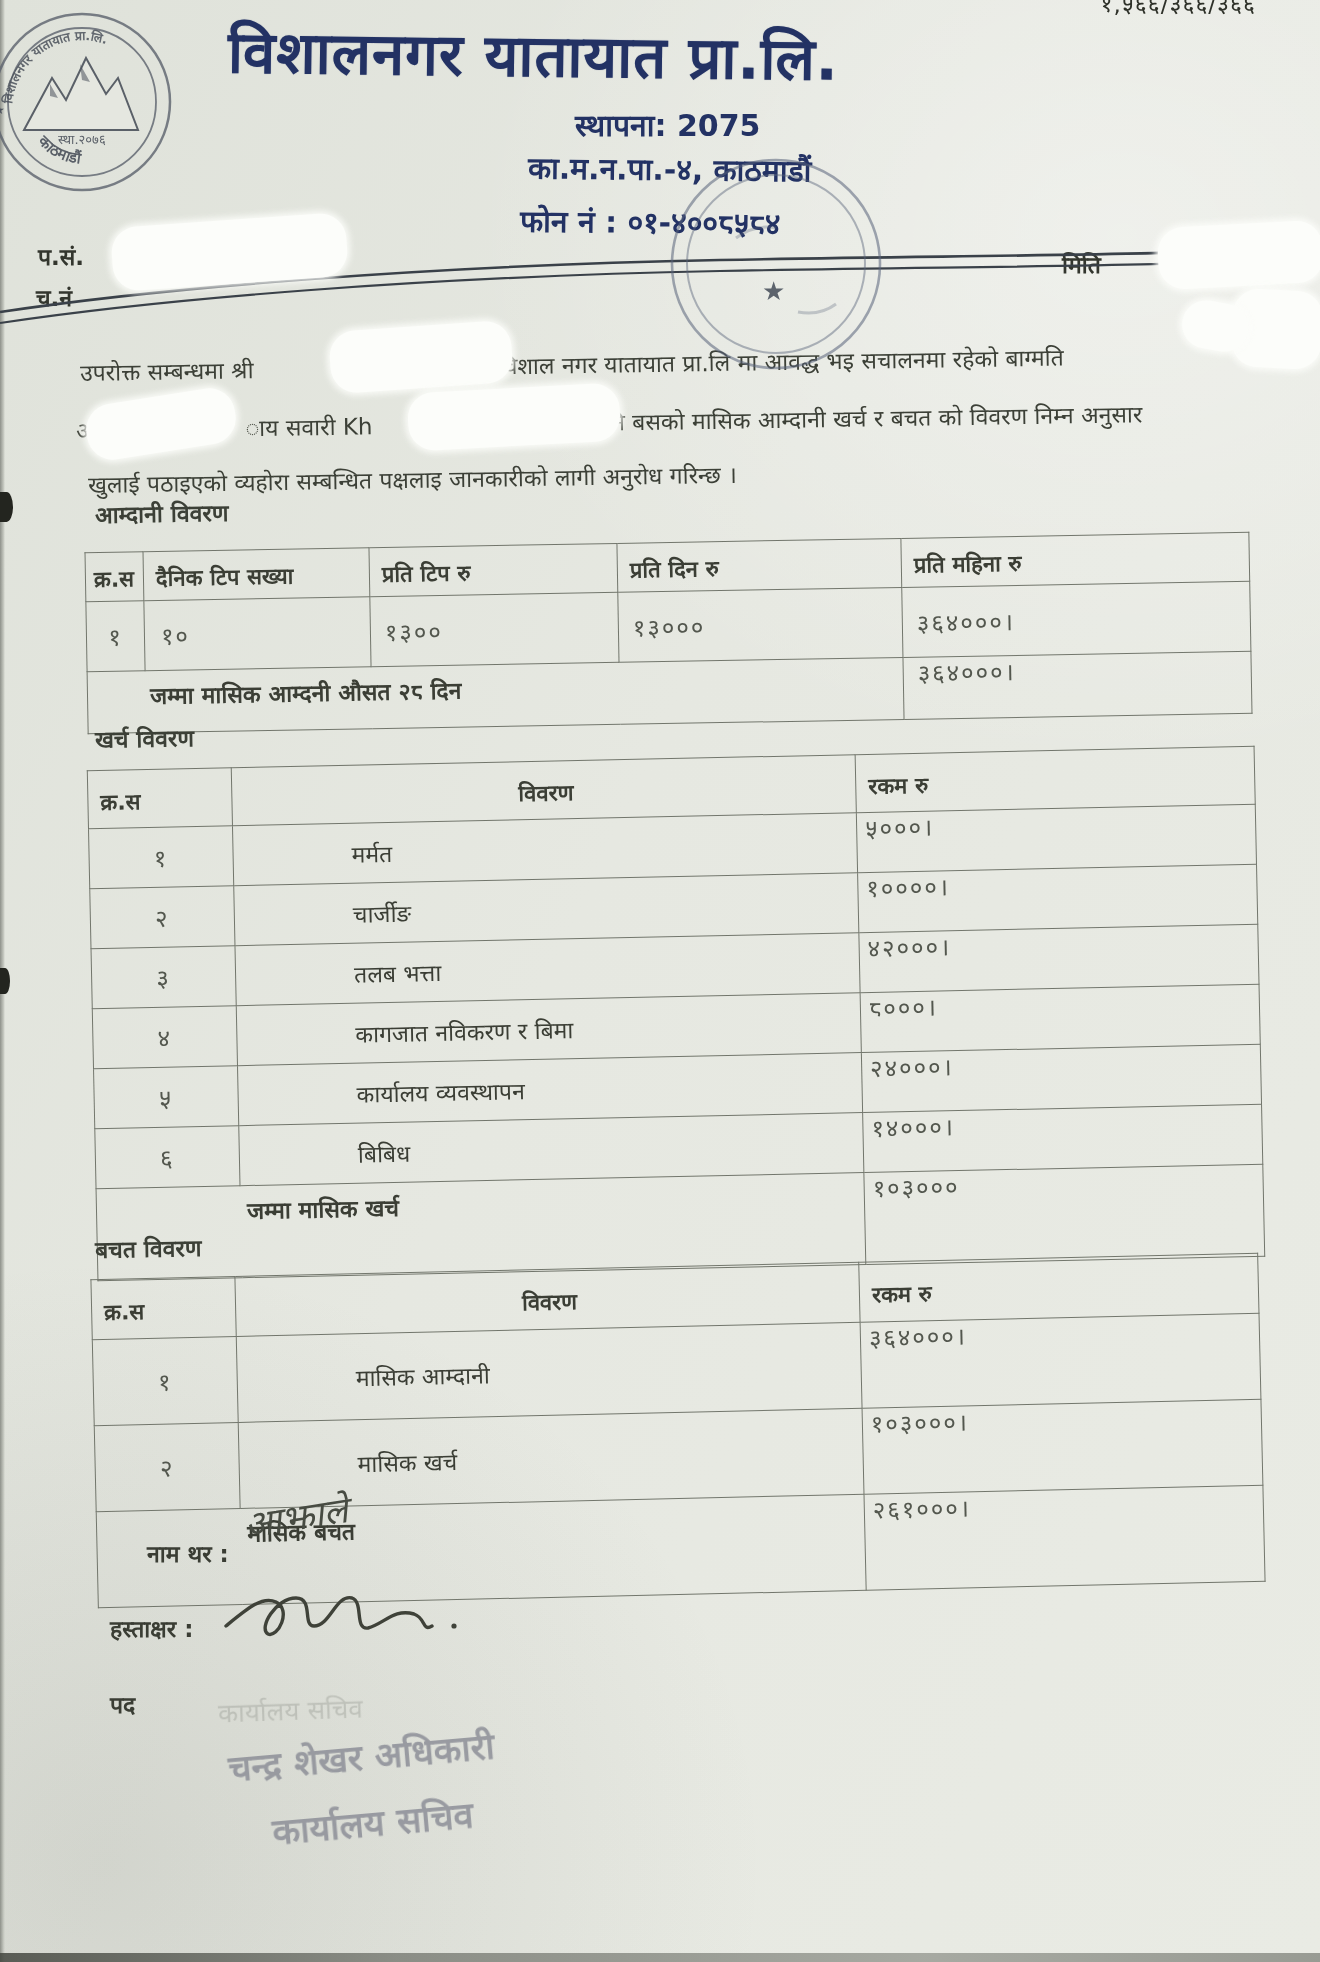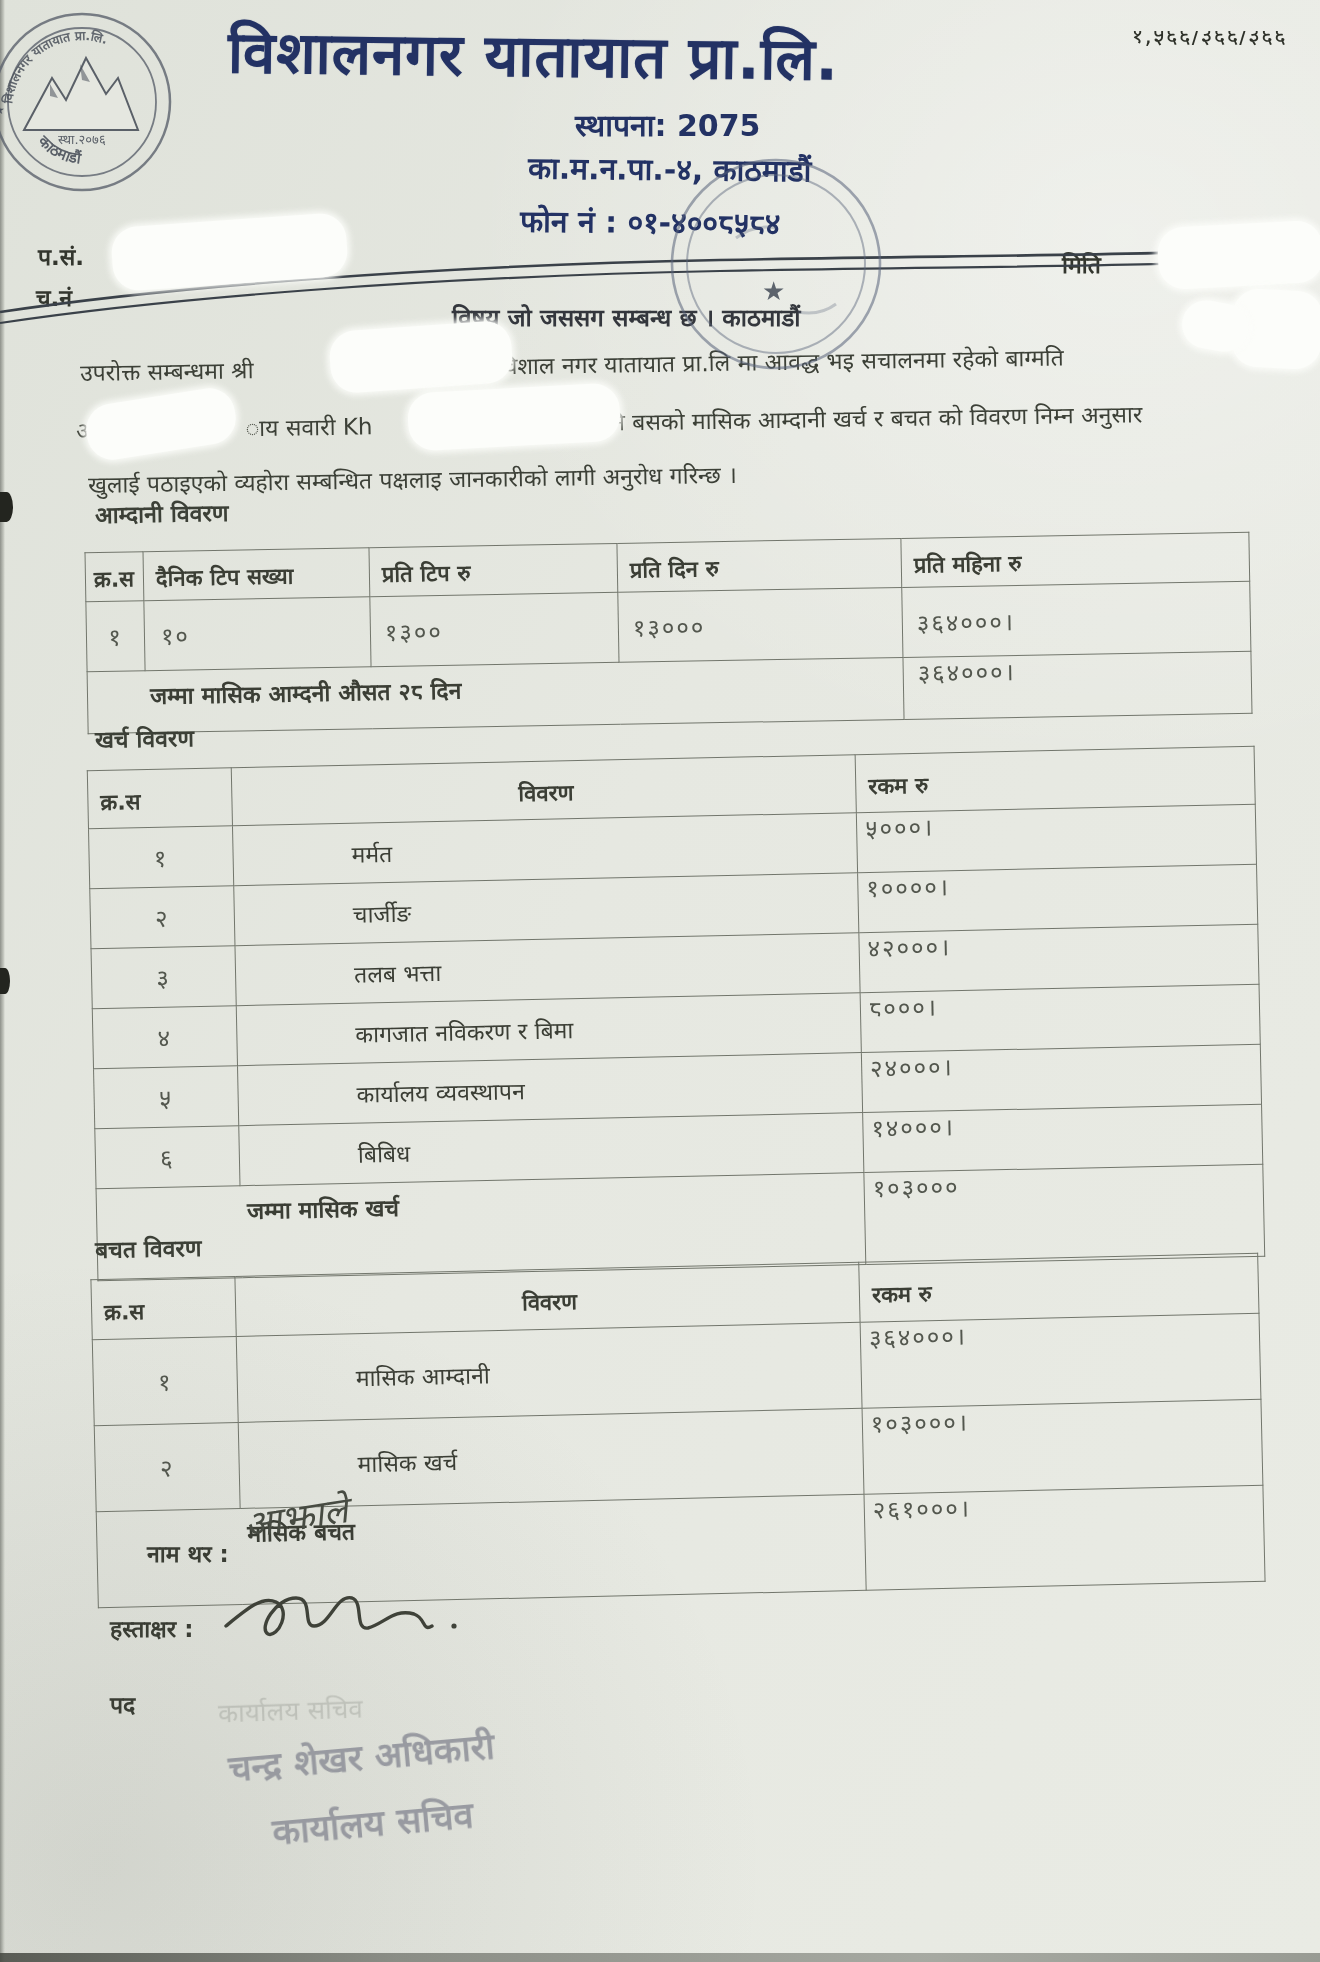--- a/index.html
+++ b/index.html
@@ -63,21 +63,21 @@
   
   .blob{position:absolute;background:#fcfdfa;border-radius:26px;z-index:30;
     box-shadow:0 0 6px 3px rgba(252,253,250,.9);}
 
   
   .foot-label{font-size:23px;font-weight:700;color:#3a3d34;z-index:6;}
   .hand-name{font-size:36px;color:#474b42;transform:rotate(-9deg);font-style:italic;z-index:7;}
   .ghost{font-size:26px;color:#6c7068;opacity:.25;filter:blur(.7px);transform:rotate(-2deg);z-index:5;}
   .stamp-text{color:#8d8f98;opacity:.85;filter:blur(.4px);transform:rotate(-5deg);
     font-size:36px;font-weight:700;z-index:6;}
-  .corner-note{position:absolute;top:0;right:33px;height:15px;overflow:hidden;z-index:6;margin-top:31px;}
+  .corner-note{position:absolute;top:0;right:64px;height:15px;overflow:hidden;z-index:6;}
   .corner-note span{display:inline-block;font-size:23px;color:#2e3129;transform:translateY(-13px);letter-spacing:1px;}
 </style>
 </head>
 <body>
 
 <div id="paper">
 
   
   <div class="edge-left"></div>
   <div class="edge-bottom"></div>
@@ -127,21 +127,20 @@
     <circle cx="128" cy="122" r="89" fill="none" stroke="#58637a" stroke-width="2" opacity=".45"></circle>
     <text x="114" y="158" font-size="26" fill="#39424f" opacity=".8">★</text>
     <path d="M88,96 q18,-14 40,-10 M150,170 q22,4 38,-8" stroke="#58637a" stroke-width="3" fill="none" opacity=".3"></path>
   </svg>
   <text></text>
 
   
   <div class="abs meta-label" style="left:38px;top:240px;">प.सं.</div>
   <div class="abs meta-label" style="left:36px;top:281px;">च.नं</div>
   <div class="abs meta-label" style="left:1062px;top:248px;">मिति</div>
-  <div class="abs subject" style="left:452px;top:300px;">विषय  जो जससग सम्बन्ध छ ।  काठमाडौं</div>
 
   
   <div class="abs bodyline print" style="left:80px;top:356px;">
     <span>उपरोक्त सम्बन्धमा श्री</span><span class="sp" style="width:186px;"></span><span>ले यस विशाल नगर यातायात प्रा.लि मा आवद्ध भइ सचालनमा रहेको बाग्मति</span>
   </div>
   <div class="abs bodyline print" style="left:76px;top:414px;">
     <span>अ</span><span class="sp" style="width:152px;"></span><span>ाय सवारी Kh</span><span class="sp" style="width:214px;"></span><span>मिनि बसको मासिक आम्दानी खर्च र बचत को विवरण निम्न अनुसार</span>
   </div>
   <div class="abs bodyline print" style="left:88px;top:468px;">खुलाई पठाइएको व्यहोरा सम्बन्धित पक्षलाइ जानकारीको लागी अनुरोध गरिन्छ ।</div>
 

